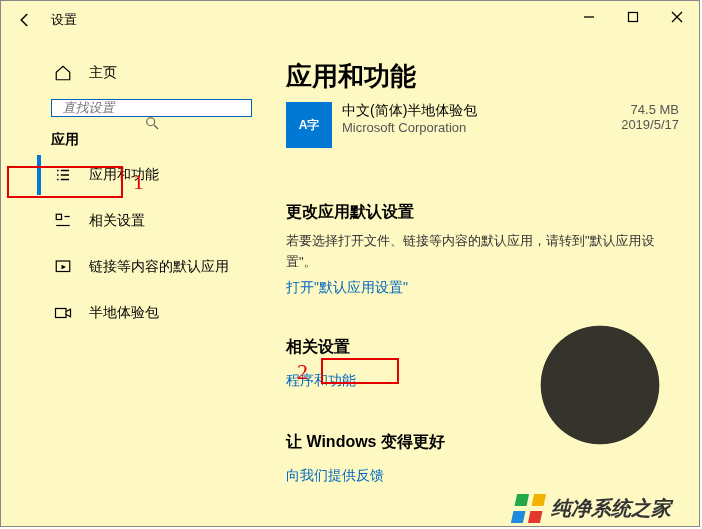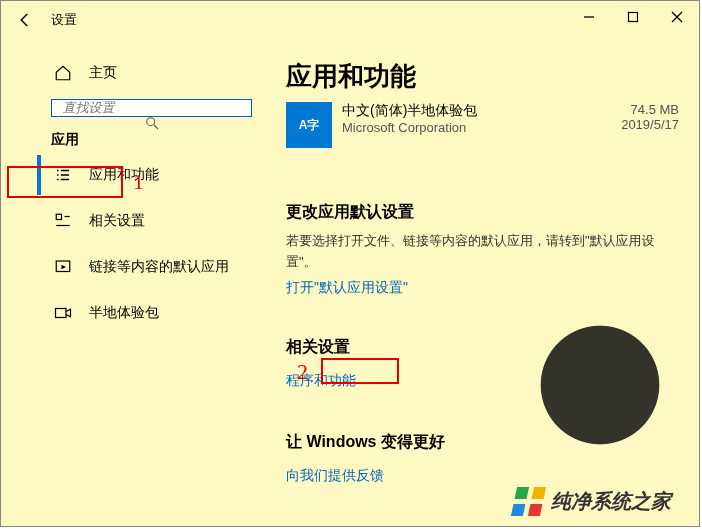--- a/index.html
+++ b/index.html
@@ -36,21 +36,21 @@
     .app-right { text-align: right; font-size: 13px; color: #555; }
     .section { margin-top: 54px; }
     .h2 { font-size: 16px; font-weight: 600; color: #000; margin-bottom: 8px; }
     .desc { font-size: 13px; color: #333; line-height: 1.6; }
     .link { font-size: 14px; color: #0067c0; margin-top: 6px; display: inline-block; }
     .annot { position: absolute; color: #e30000; font-family: "SimSun", serif; font-size: 22px; pointer-events: none; }
     .annot-box { position: absolute; border: 2px solid #e30000; pointer-events: none; }
 
     
     .logo-circ { position: absolute; right: 34px; bottom: 76px; width: 130px; height: 130px; border-radius: 50%; background: radial-gradient(circle at 50% 50%, #111 0 64%, transparent 65%); opacity: .85; display: flex; align-items: center; justify-content: center; color: #fff; font-weight: 700; font-style: italic; font-size: 22px; letter-spacing: 1px; overflow: hidden; }
-    .brand { position: absolute; right: 28px; bottom: 10px; display: flex; align-items: center; gap: 8px; }
+    .brand { position: absolute; right: 28px; bottom: 3px; display: flex; align-items: center; gap: 8px; }
     .brand-sq { display: grid; grid-template-columns: 12px 12px; grid-template-rows: 12px 12px; gap: 5px; transform: skewX(-12deg); }
     .brand-sq span { width: 12px; height: 12px; }
     .brand-text { font-size: 20px; font-weight: 700; font-style: italic; color: #333; }
   </style>
 </head>
 <body>
 
 <div class="window">
 
   <div class="titlebar">

